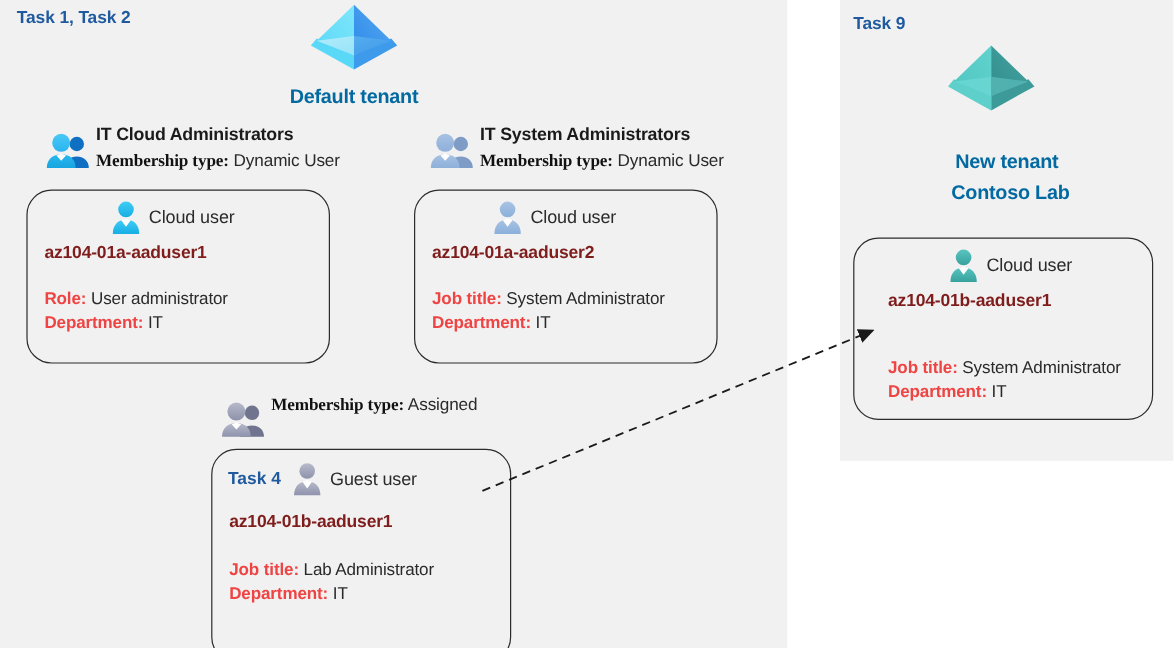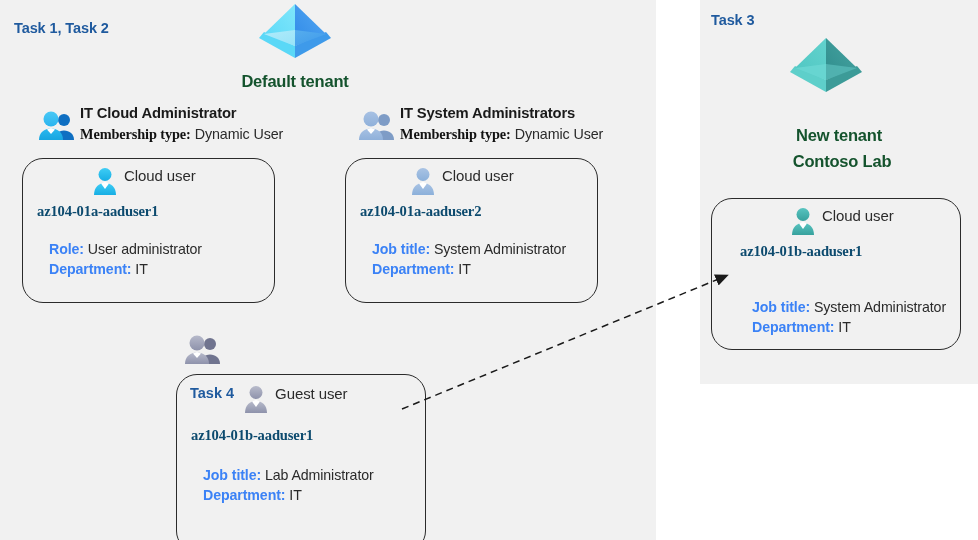--- a/index.html
+++ b/index.html
@@ -30,21 +30,21 @@
     letter-spacing: -0.1px;
     white-space: nowrap;
   }
 
   
   .tenant-icon { position: absolute; }
   .tenant-label {
     position: absolute;
     font-weight: bold;
     font-size: 16.5px;
-    color: #14532d;
+    color: #0369a1;
     text-align: center;
     white-space: nowrap;
     letter-spacing: -0.2px;
   }
 
   
   .group {
     position: absolute;
   }
   .group-icon { position: absolute; left: 0; top: 8px; }
@@ -68,68 +68,67 @@
   .card {
     position: absolute;
     border: 1.6px solid #2b2b2b;
     border-radius: 21px;
     background: transparent;
     box-sizing: border-box;
   }
   .card-head {
     position: absolute;
     display: flex;
-    align-items: flex-start;
+    align-items: center;
     white-space: nowrap;
   }
   .card-head .usertype {
     font-size: 15px;
     color: #2b2b2b;
     letter-spacing: -0.1px;
     margin-left: 6px;
   }
   .card-head .inline-task {
     color: #1f5a9e;
     font-weight: bold;
     font-size: 14.5px;
     margin-right: 9px;
   }
   .card-upn {
     position: absolute;
     font-weight: bold;
     font-size: 14.6px;
-    color: #0c4a6e;
+    color: #7f1d1d;
     letter-spacing: -0.15px;
     white-space: nowrap;
-    font-family: Liberation Serif, serif;
   }
   .card-attrs {
     position: absolute;
     font-size: 14.2px;
     color: #2a2a2a;
     line-height: 20px;
     letter-spacing: -0.1px;
     white-space: nowrap;
   }
-  .card-attrs b { color: #3b82f6; margin-left: 12px; }
+  .card-attrs b { color: #ef4444; }
 
   .avatar { display: inline-block; vertical-align: middle; }
   svg { display: block; }
   .arrow-layer { position: absolute; left: 0; top: 0; }
 </style>
 </head>
 <body>
 
 <div id="canvas">
 
   <div class="panel" id="panel-left"></div>
   <div class="panel" id="panel-right"></div>
 
-  <div class="task-tag" style="left:14px; top:20px;">Task 1, Task 2</div>
-  <div class="task-tag" style="left:711px; top:12px;">Task 3</div>
+  <div class="task-tag" style="left:14px; top:7px;">Task 1, Task 2</div>
+  <div class="task-tag" style="left:711px; top:12px;">Task 9</div>
 
   <div class="tenant-icon" style="left:258px; top:2px;">
     <svg width="74" height="66" viewBox="0 0 74 66">
       <defs>
         <linearGradient id="dtL" x1="0" y1="1" x2="1" y2="0">
           <stop offset="0%" stop-color="#5ad8f7"></stop>
             <stop offset="100%" stop-color="#7fe6fb"></stop>
         </linearGradient>
         <linearGradient id="dtR" x1="0" y1="1" x2="1" y2="0">
           <stop offset="0%" stop-color="#2f8ae8"></stop>
@@ -193,21 +192,21 @@
           </linearGradient>
         </defs>
         <circle cx="26" cy="9" r="6" fill="#0f6fc2"></circle>
         <path d="M16 29c0-6 4.5-9.5 10-9.5S36 23 36 29z" fill="#0f6fc2"></path>
         <circle cx="13" cy="8" r="7.5" fill="url(#g1b)"></circle>
         <path d="M1 29c0-7.5 5.3-11.5 12-11.5S25 21.5 25 29z" fill="url(#g1a)"></path>
         <path d="M9 18.5 L13 23 L17 18.5 L13 17 Z" fill="#ffffff"></path>
       </svg>
     </div>
     <div class="group-text">
-      <div class="group-name">IT Cloud Administrator</div>
+      <div class="group-name">IT Cloud Administrators</div>
       <div class="group-member"><b>Membership type:</b> <span>Dynamic User</span></div>
     </div>
   </div>
 
   <div class="card" style="left:22px; top:158px; width:253px; height:145px;">
     <div class="card-head" style="left:69px; top:8px;">
       <span class="avatar">
         <svg width="26" height="28" viewBox="0 0 26 28">
           <defs>
             <linearGradient id="a1" x1="0" y1="0" x2="0" y2="1">
@@ -285,20 +284,21 @@
           </linearGradient>
         </defs>
         <circle cx="26" cy="9" r="6" fill="#70748f"></circle>
         <path d="M16 29c0-6 4.5-9.5 10-9.5S36 23 36 29z" fill="#70748f"></path>
         <circle cx="13" cy="8" r="7.5" fill="url(#g3a)"></circle>
         <path d="M1 29c0-7.5 5.3-11.5 12-11.5S25 21.5 25 29z" fill="url(#g3a)"></path>
         <path d="M9 18.5 L13 23 L17 18.5 L13 17 Z" fill="#ffffff"></path>
       </svg>
     </div>
     <div class="group-text">
+      <div class="group-member"><b>Membership type:</b> <span>Assigned</span></div>
     </div>
   </div>
 
   <div class="card" style="left:176px; top:374px; width:250px; height:178px;">
     <div class="card-head" style="left:13px; top:10px;">
       <span class="inline-task">Task 4</span>
       <span class="avatar">
         <svg width="26" height="28" viewBox="0 0 26 28">
           <defs>
             <linearGradient id="a3" x1="0" y1="0" x2="0" y2="1">

